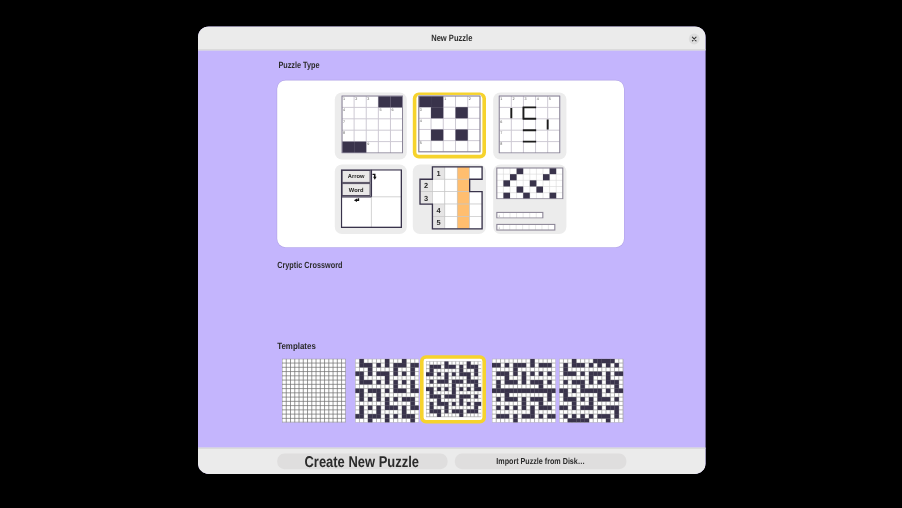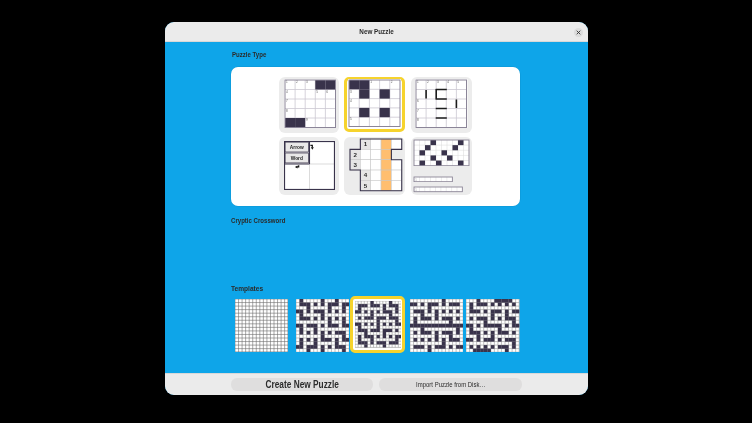--- a/index.html
+++ b/index.html
@@ -5,21 +5,21 @@
   html,body { margin:0; padding:0; }
   body { width:752px; height:423px; background:#000; position:relative; overflow:hidden;
          font-family:"Liberation Sans", sans-serif; -webkit-font-smoothing:antialiased; }
   .abs { position:absolute; }
   svg { display:block; }
   .lbl { font-size:7.5px; font-weight:bold; color:#2b2b2b; transform:scaleX(0.81); transform-origin:0 50%; white-space:nowrap; }
 </style>
 </head>
 <body>
 
-<div class="abs" style="left:164.5px; top:22px; width:423px; height:373px; background:#0ea5e9; border-radius:9px; box-shadow:0 4px 18px rgba(0,0,0,0.5); overflow:hidden;">
+<div class="abs" style="left:164.5px; top:22px; width:423px; height:373px; background:#c4b5fd; border-radius:9px; box-shadow:0 4px 18px rgba(0,0,0,0.5); overflow:hidden;">
 
   <div class="abs" style="left:0; top:0; width:100%; height:19px; background:#ebebeb; border-bottom:1px solid #d8d8d8;"></div>
 
   <div class="abs" style="left:0; top:4.6px; width:100%; text-align:center; font-size:7.7px; font-weight:bold; color:#2b2b2b; transform:scaleX(0.82);">New Puzzle</div>
 
   <div class="abs" style="left:409.2px; top:5.8px; width:9px; height:9px; border-radius:50%; background:#dcdcdc;">
     <svg width="9" height="9" viewBox="0 0 10 10">
         <path d="M3.3 3.3 L6.7 6.7 M6.7 3.3 L3.3 6.7" stroke="#363636" stroke-width="1" stroke-linecap="round"></path>
       </svg>
   </div>
@@ -574,16 +574,16 @@
           <rect x="14.19" y="49.65" width="3.63" height="3.63"></rect>
           <rect x="17.73" y="49.65" width="3.63" height="3.63"></rect>
           <rect x="21.28" y="49.65" width="3.63" height="3.63"></rect>
           <rect x="39.01" y="49.65" width="3.63" height="3.63"></rect>
         </g>
       </svg>
     </div>
 
   <div class="abs" style="left:0; top:351px; width:100%; height:22px; background:#ebebeb; border-top:1px solid #d8d8d8;"></div>
 
-  <div class="abs" style="left:66.5px; top:356px; width:141.5px; height:13px; background:#dfdede; border-radius:6px; text-align:center; font-size:10px; font-weight:bold; color:#2b2b2b; line-height:13px;"><span style="display:inline-block; transform:scaleX(0.83);">Create New Puzzle</span></div>
-
-  <div class="abs" style="left:214px; top:356px; width:143.5px; height:13px; background:#dfdede; border-radius:6px; text-align:center; font-size:7.2px; font-weight:normal; color:#2b2b2b; line-height:13px;"><span style="display:inline-block; transform:scaleX(0.83);">Import Puzzle from Disk…</span></div>
+  <div class="abs" style="left:66.5px; top:356px; width:141.5px; height:13px; background:#dfdede; border-radius:6px; text-align:center; font-size:13px; font-weight:bold; color:#2b2b2b; line-height:13px;"><span style="display:inline-block; transform:scaleX(0.83);">Create New Puzzle</span></div>
+
+  <div class="abs" style="left:214px; top:356px; width:143.5px; height:13px; background:#dfdede; border-radius:6px; text-align:center; font-size:7.2px; font-weight:bold; color:#2b2b2b; line-height:13px;"><span style="display:inline-block; transform:scaleX(0.83);">Import Puzzle from Disk…</span></div>
 </div>
 
 </body></html>

